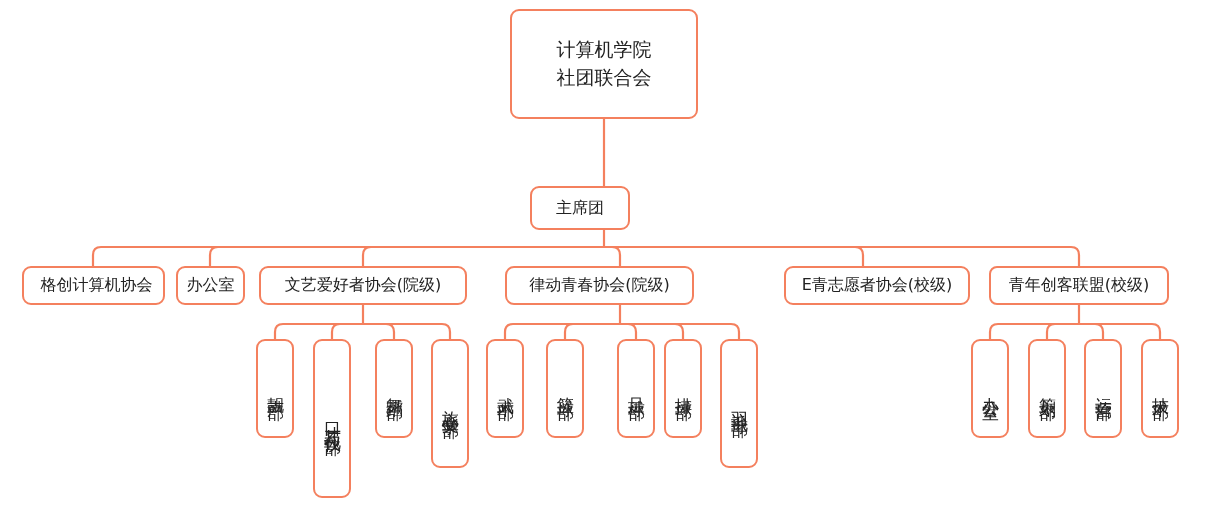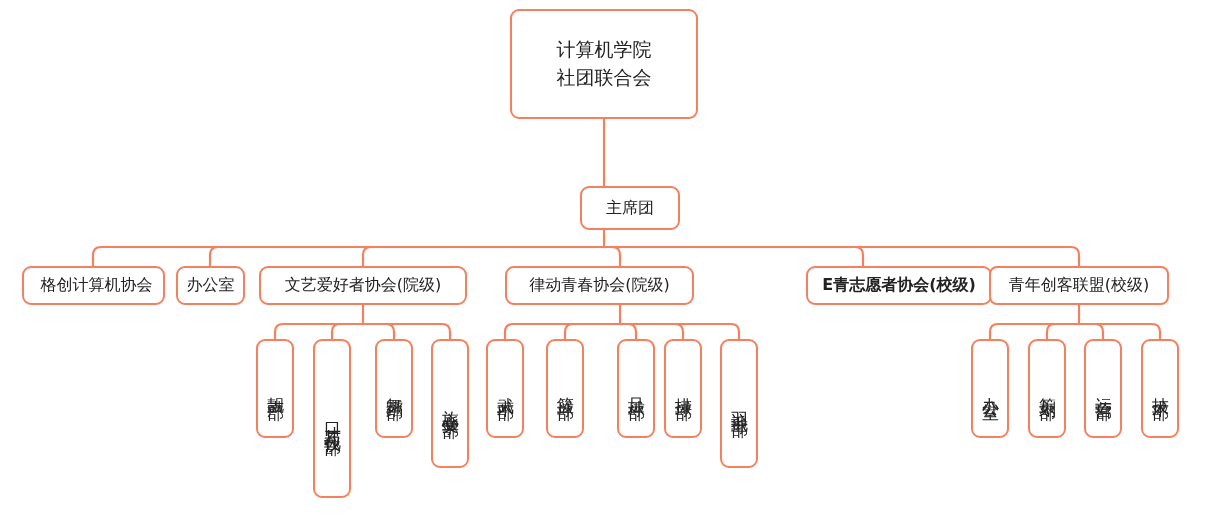--- a/index.html
+++ b/index.html
@@ -98,31 +98,31 @@
     <path d="M1079,305 L1079,324"></path>
     <path d="M1079,324 L998,324 Q990,324 990,332 L990,339"></path>
     <path d="M1079,324 L1055,324 Q1047,324 1047,332 L1047,339"></path>
     <path d="M1079,324 L1095,324 Q1103,324 1103,332 L1103,339"></path>
     <path d="M1079,324 L1152,324 Q1160,324 1160,332 L1160,339"></path>
   </svg>
 
   <div class="node root" style="left:510px; top:9px; width:188px; height:110px;">计算机学院
 社团联合会</div>
 
-  <div class="node horiz" style="left:580px; top:186px; width:100px; height:44px;">主席团</div>
+  <div class="node horiz" style="left:530px; top:186px; width:100px; height:44px;">主席团</div>
 
   <div class="node horiz" style="left:22px; top:266px; width:143px; height:39px;padding-left:16px;">格创计算机协会</div>
 
   <div class="node horiz" style="left:176px; top:266px; width:69px; height:39px;">办公室</div>
 
   <div class="node horiz" style="left:505px; top:266px; width:189px; height:39px;">律动青春协会(院级)</div>
 
   <div class="node horiz" style="left:259px; top:266px; width:208px; height:39px;">文艺爱好者协会(院级)</div>
 
-  <div class="node horiz" style="left:806px; top:266px; width:186px; height:39px;font-weight:bold;">E青志愿者协会(校级)</div>
+  <div class="node horiz" style="left:784px; top:266px; width:186px; height:39px;">E青志愿者协会(校级)</div>
 
   <div class="node horiz" style="left:989px; top:266px; width:180px; height:39px;border-radius:8px;">青年创客联盟(校级)</div>
 
   <div class="node vert" style="left:256px; top:339px; width:38px; height:99px;">靓声部</div>
 
   <div class="node vert" style="left:313px; top:339px; width:38px; height:159px;">口才与礼仪部</div>
 
   <div class="node vert" style="left:375px; top:339px; width:38px; height:99px;">舞蹈部</div>
 
   <div class="node vert" style="left:431px; top:339px; width:38px; height:129px;">旅心文学部</div>

